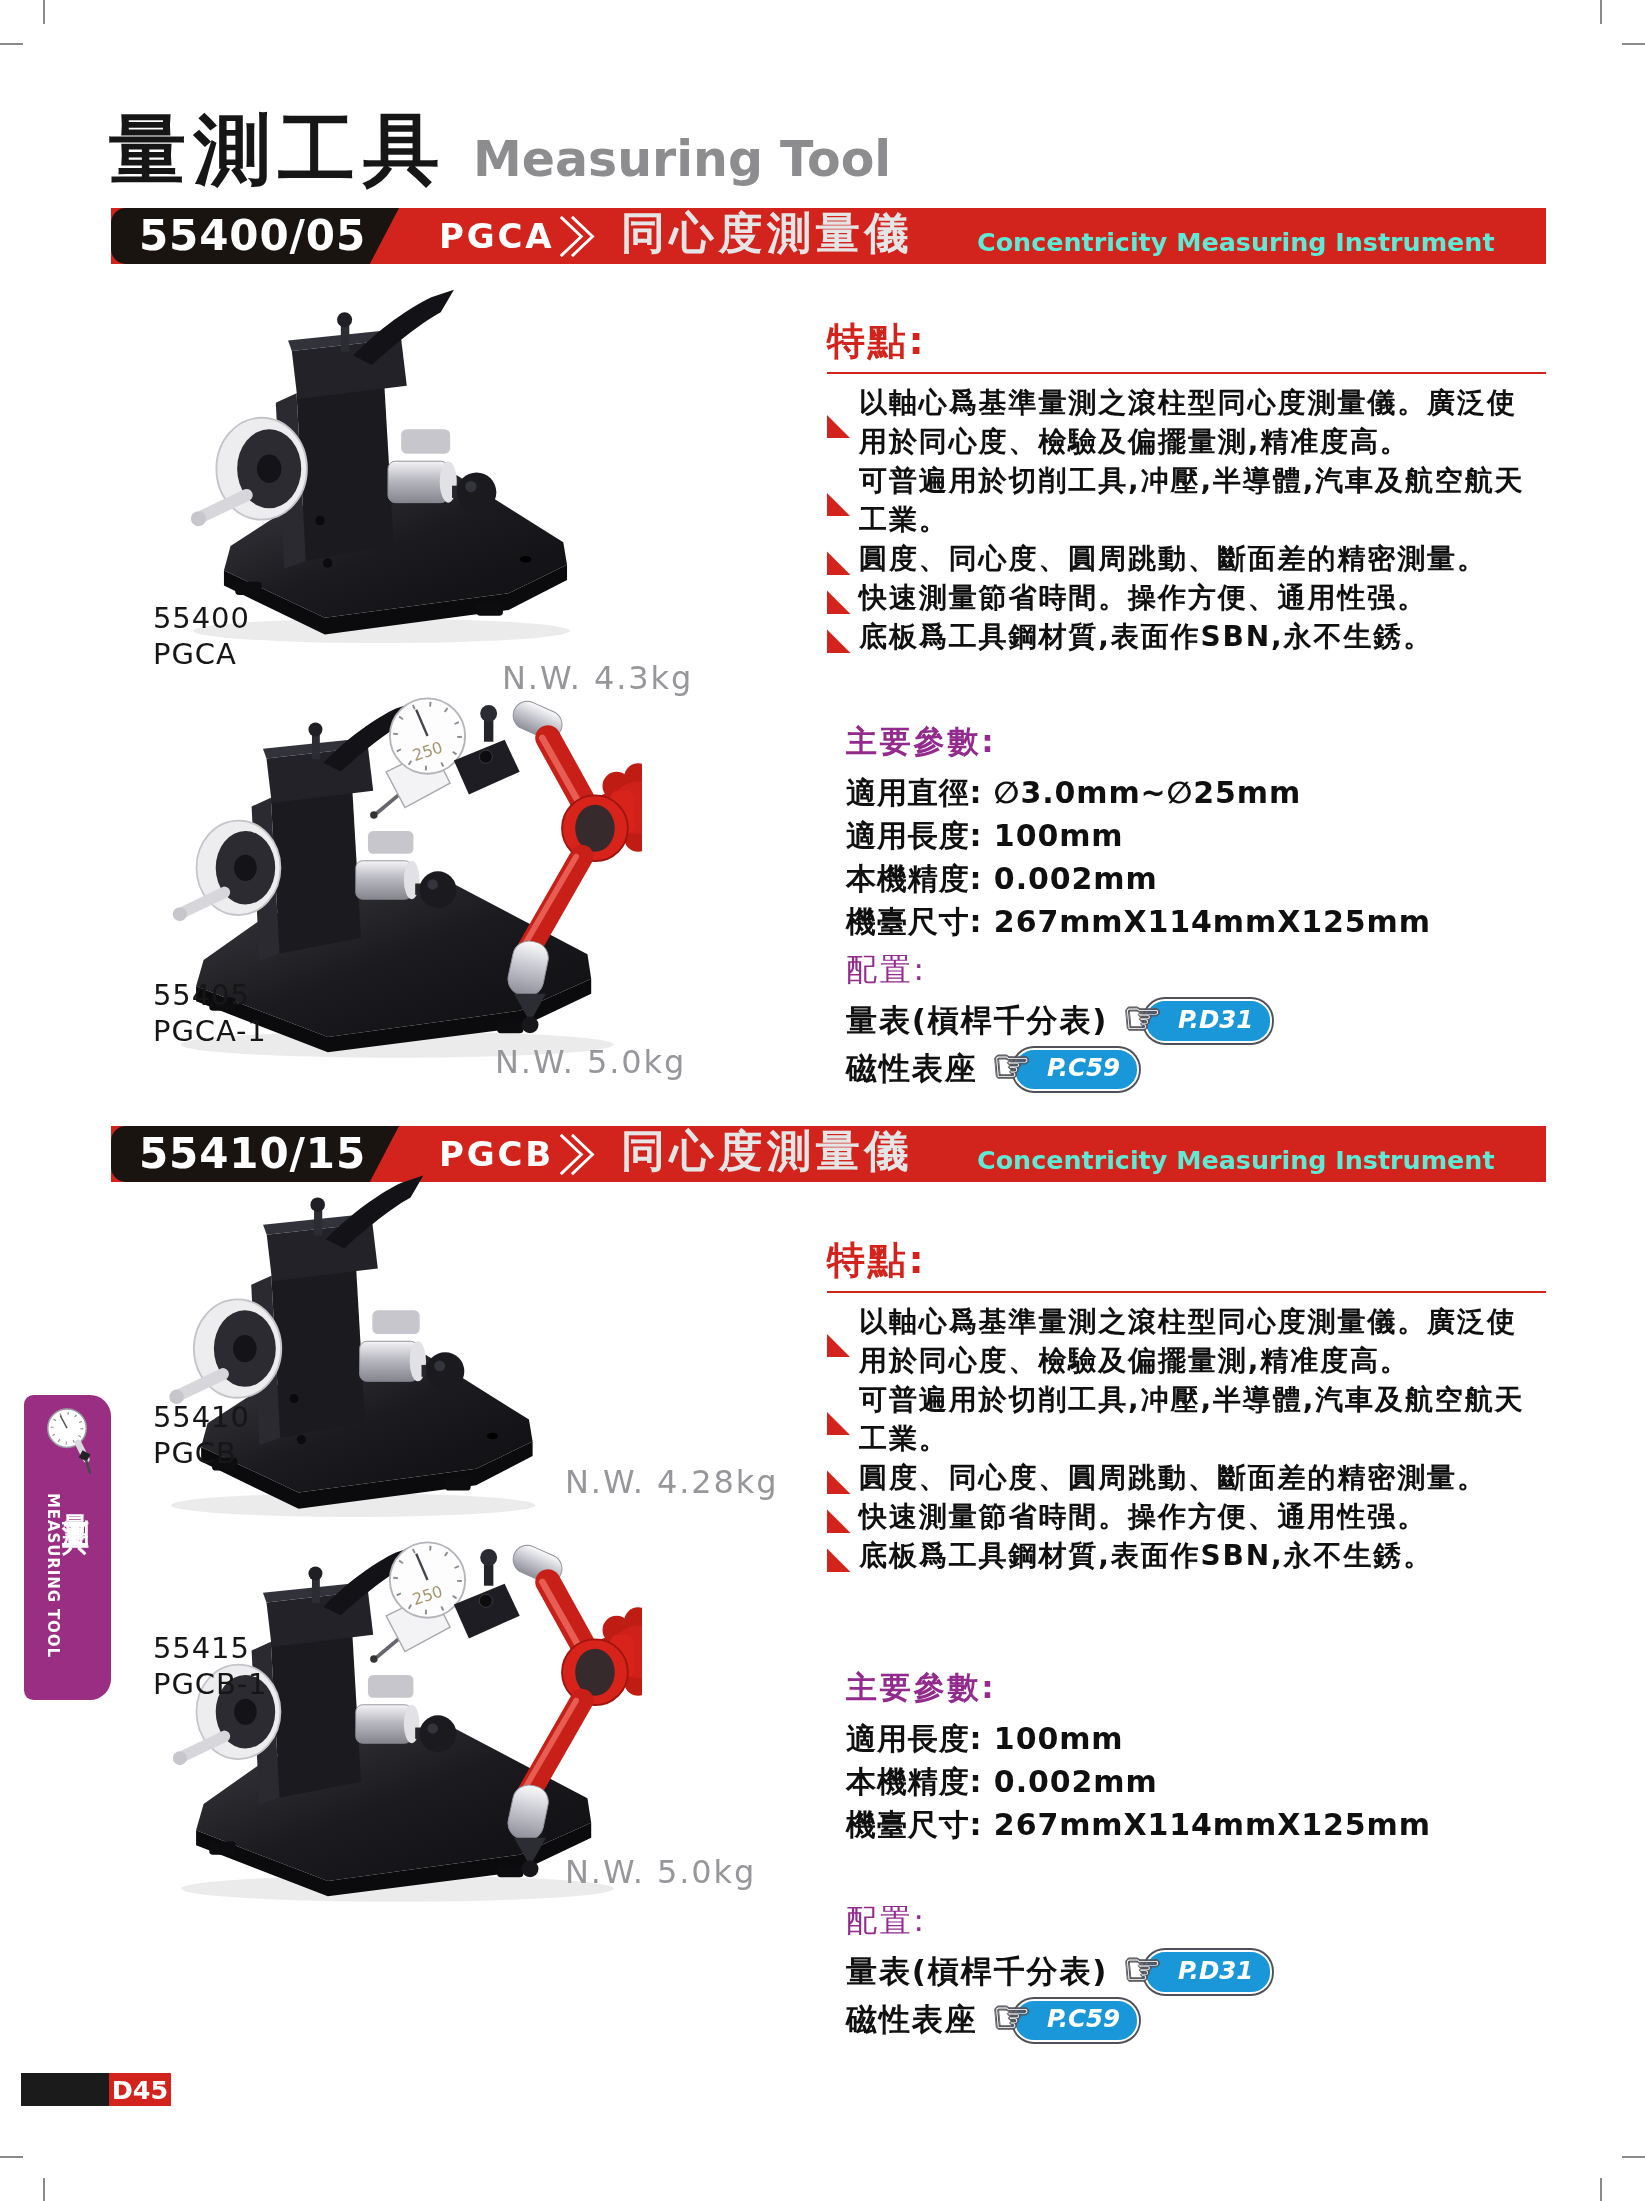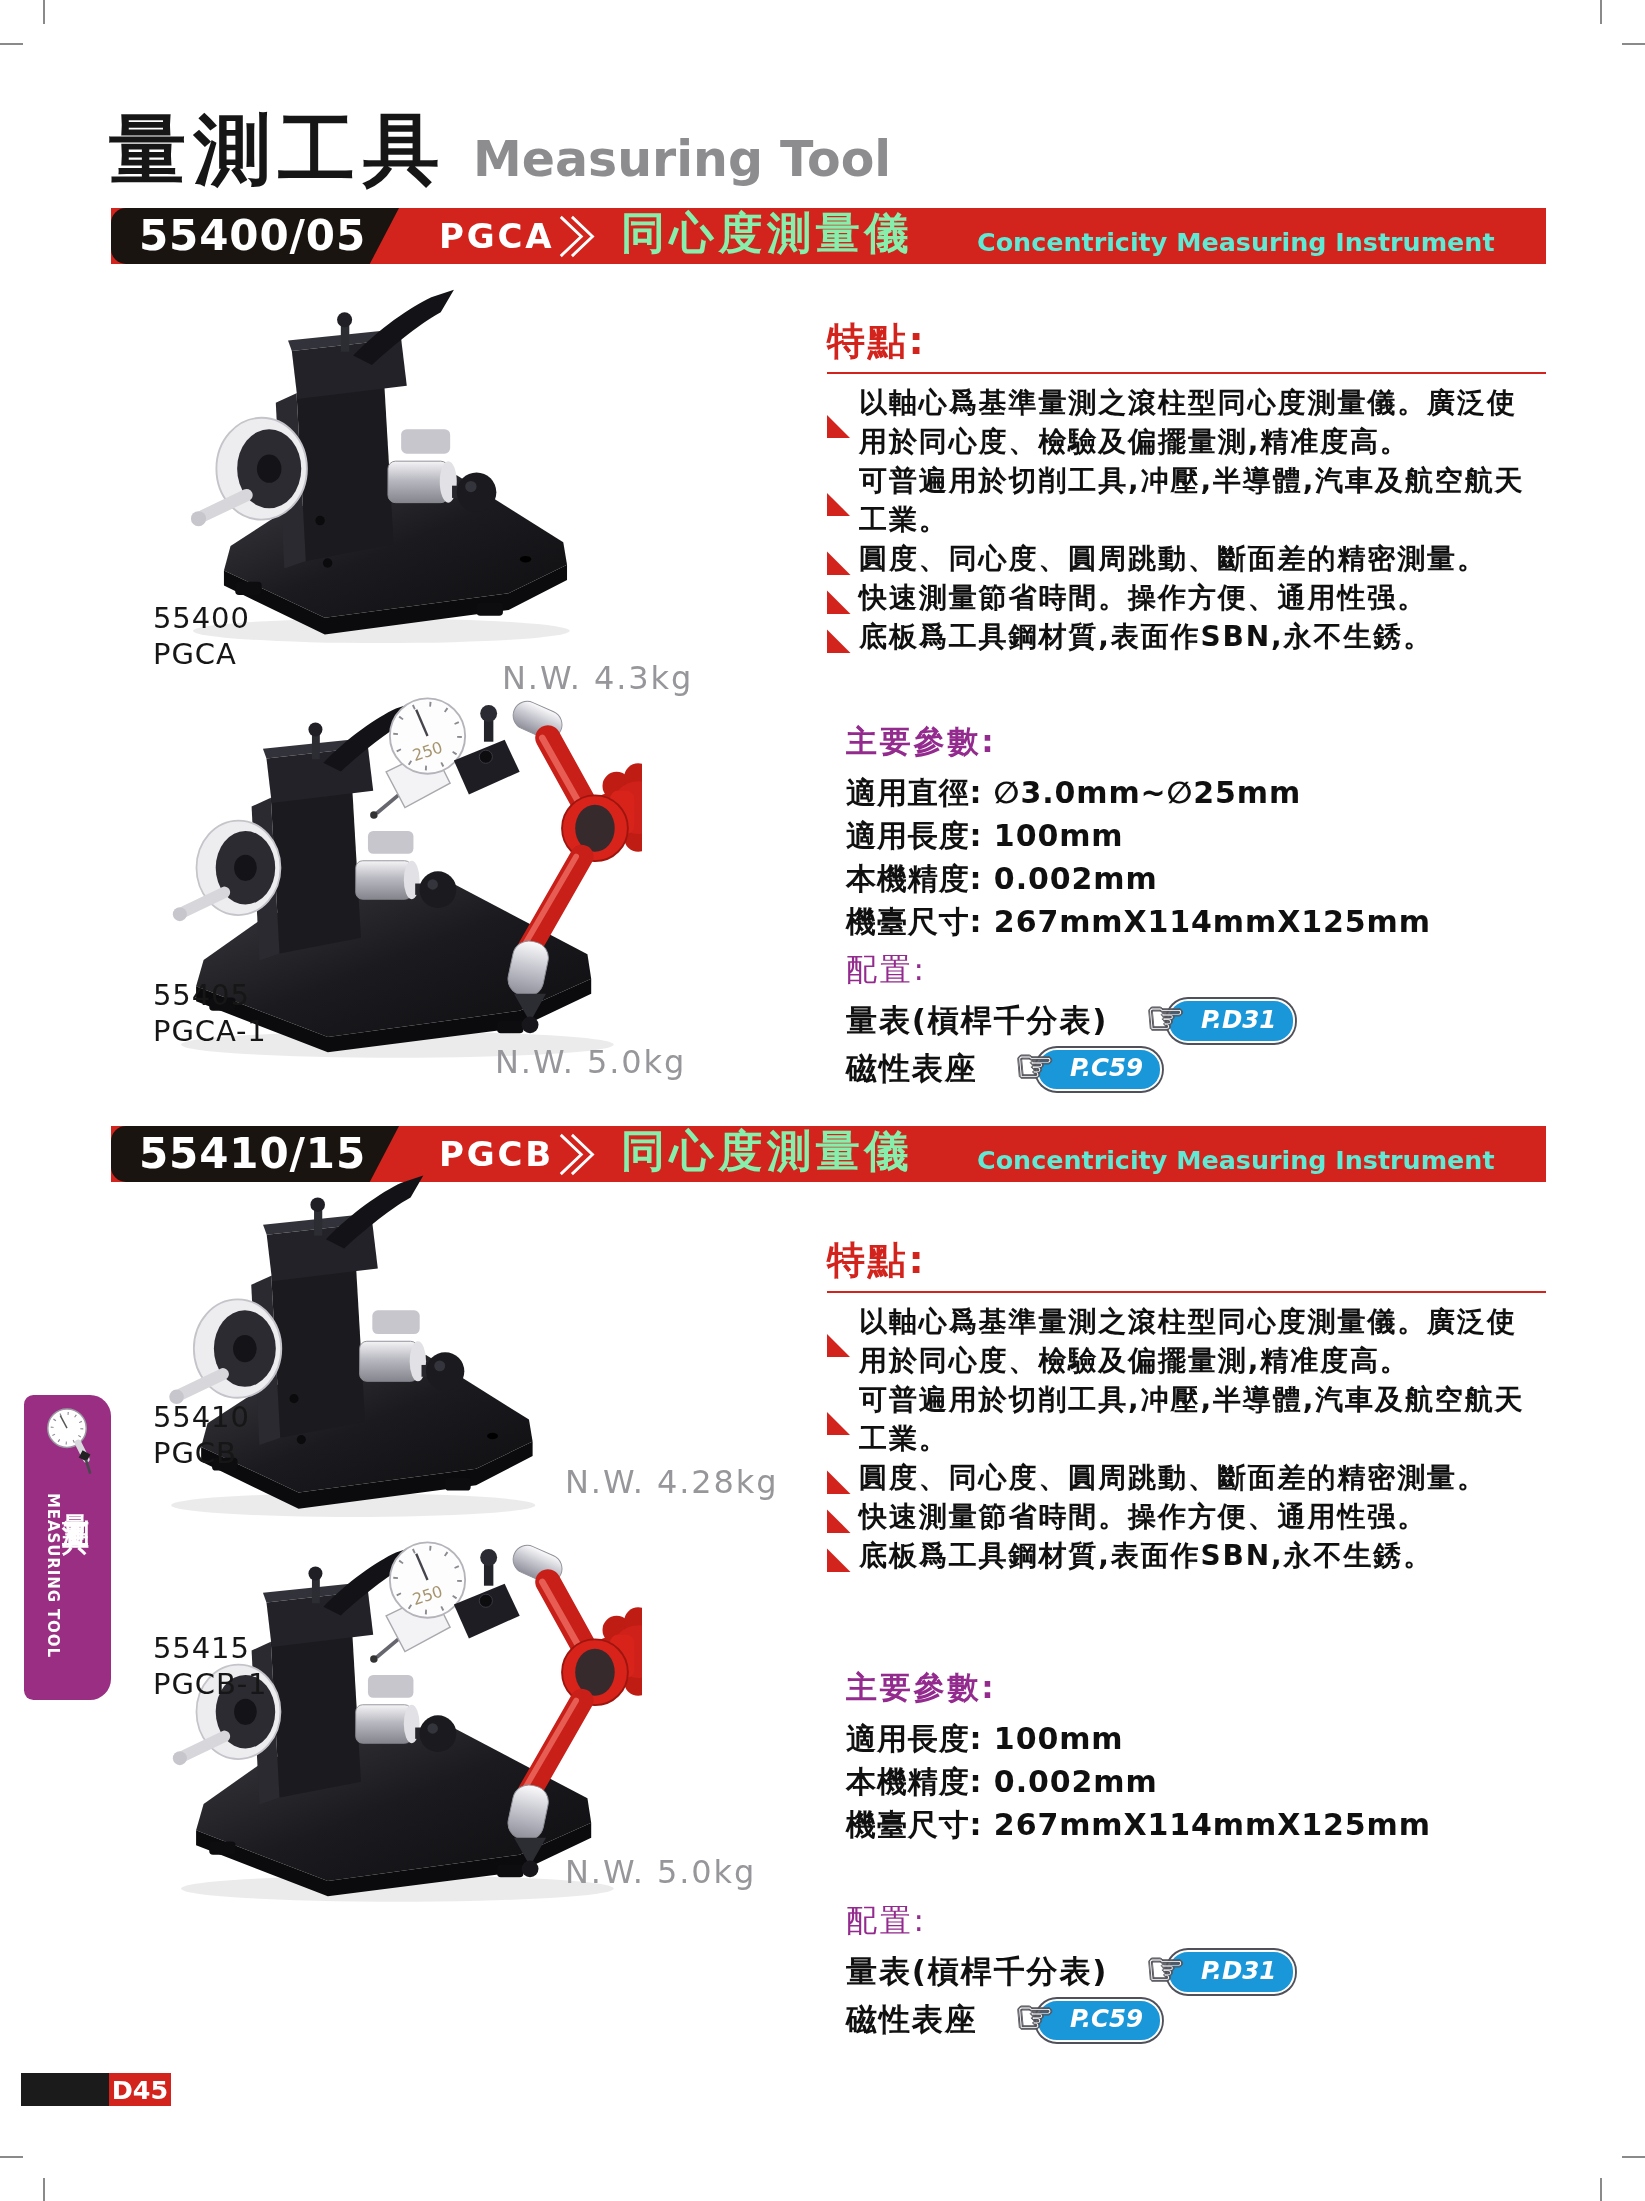--- a/index.html
+++ b/index.html
@@ -28,40 +28,40 @@
   .banner{position:absolute;left:111px;width:1435px;height:56px;background:var(--banner-red)}
   .banner .cap{position:absolute;left:0;top:0;width:247px;height:100%;background:#1a1410;border-radius:15px 0 0 15px}
   .banner .cap-slant{position:absolute;left:245px;top:0;width:43px;height:100%;background:#1a1410;
     clip-path:polygon(0 0,100% 0,32% 100%,0 100%)}
   .banner .cap-text{position:absolute;left:28px;top:50%;transform:translateY(-52%);
     font-size:42px;font-weight:bold;color:#fff;letter-spacing:0.9px;white-space:nowrap}
   .banner .series{position:absolute;left:328px;top:50%;transform:translateY(-50%);
     font-size:34px;font-weight:bold;color:#fff;letter-spacing:2.8px}
   .banner .chev{position:absolute;left:446px;top:6.6px}
   .banner .bt-zh{position:absolute;left:510px;top:50%;transform:translateY(-54%);
-    font-size:44px;font-weight:bold;color:#86efac;letter-spacing:4.7px;white-space:nowrap}
+    font-size:44px;font-weight:bold;color:#e5e5e5;letter-spacing:4.7px;white-space:nowrap}
   .banner .bt-en{position:absolute;left:866px;bottom:7.5px;font-size:25.4px;font-weight:bold;color:#5eead4;white-space:nowrap}
 
   
   .features{position:absolute;left:827px;width:719px}
   .feat-head{color:var(--accent-red);font-size:38px;font-weight:bold;letter-spacing:2.8px;
     border-bottom:2.8px solid var(--accent-red);padding-bottom:5px}
   .feats{list-style:none;margin-top:9.4px}
   .feats li{display:flex;align-items:center;font-size:28px;font-weight:bold;color:#101010;
     line-height:39px;letter-spacing:1.9px}
   .tri{flex:0 0 23.5px;width:23.5px;height:23.5px;background:var(--accent-red);
     clip-path:polygon(0 0,100% 100%,0 100%);margin:8.5px 8.5px 0 0}
 
   .params{position:absolute;left:846px;width:701px}
   .p-head{color:var(--heading-purple);font-size:31px;font-weight:bold;letter-spacing:2.8px;margin-bottom:7.5px}
   .p-line{font-size:30px;font-weight:bold;color:#101010;line-height:43px;letter-spacing:0.9px;white-space:nowrap}
 
   .config{position:absolute;left:846px;width:701px}
   .c-head{color:var(--heading-purple);font-size:31px;font-weight:normal;letter-spacing:2.8px;margin-bottom:9.4px}
-  .c-line{display:flex;align-items:center;gap:34px;font-size:31px;font-weight:bold;color:#101010;
+  .c-line{display:flex;align-items:center;gap:11px;font-size:31px;font-weight:bold;color:#101010;
     letter-spacing:1.9px;margin-bottom:7.5px;height:41px}
   .badge{position:relative;display:inline-block;background:var(--badge-blue);color:#fff;
     font-style:italic;font-weight:bold;font-size:24.5px;line-height:1;padding:6.6px 17px 8.5px 32px;
     border-radius:21px;border:2.8px solid #fff;box-shadow:0 0 0 1.9px #50505a;margin-left:24.5px;letter-spacing:0}
   .badge .hand{position:absolute;left:-22.6px;top:50%;transform:translateY(-56%);font-style:normal;
     font-size:43px;color:#fff;letter-spacing:0;
     text-shadow:-1.9px 0 #55555c,1.9px 0 #55555c,0 -1.9px #55555c,0 1.9px #55555c,-0.9px -0.9px #55555c,0.9px 0.9px #55555c,0.9px -0.9px #55555c,-0.9px 0.9px #55555c}
 
   
   .plabel{position:absolute;font-size:29px;line-height:36px;color:#161616;font-weight:500;letter-spacing:0.9px}

